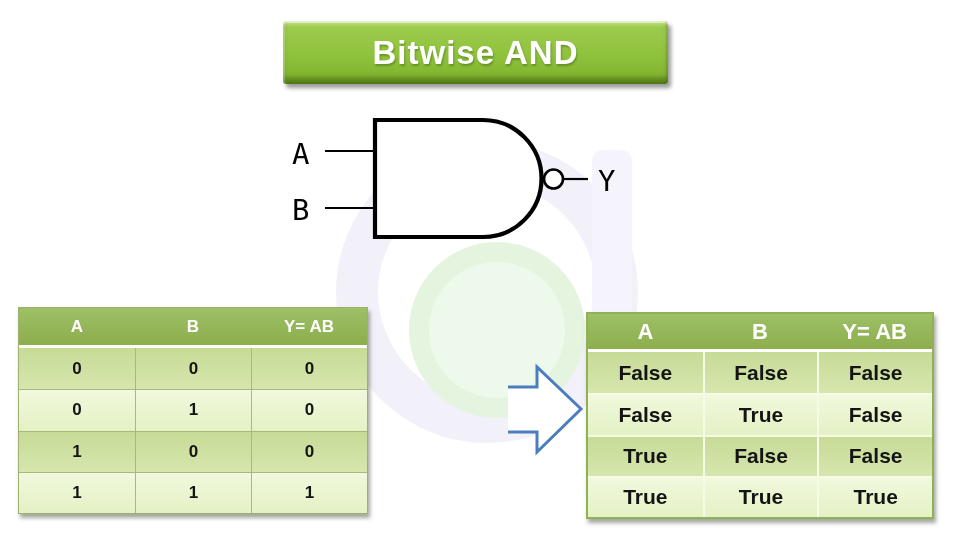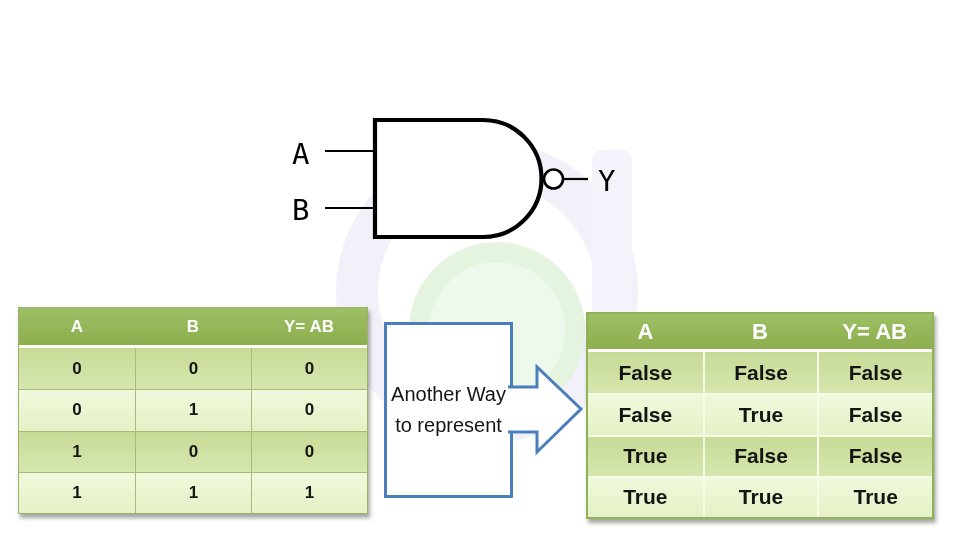--- a/index.html
+++ b/index.html
@@ -81,20 +81,23 @@
 
 <div class="stage">
 
   <svg class="watermark" width="960" height="540" aria-hidden="true">
     <circle cx="487" cy="292" r="130" fill="none" stroke="#f2f1fa" stroke-width="42"></circle>
     <rect x="592" y="150" width="40" height="298" rx="10" fill="#f5f4fc"></rect>
     <ellipse cx="497" cy="328" rx="88" ry="70" fill="#edf9ea"></ellipse>
     <circle cx="497" cy="330" r="78" fill="none" stroke="#e4f4df" stroke-width="20"></circle>
   </svg>
 
+  <div class="banner">
+    <span class="banner-text">Bitwise AND</span>
+  </div>
 
   <svg class="gate-svg" width="350" height="160" viewBox="0 0 350 160">
     <text class="gate-label" x="12" y="64">A</text>
     <text class="gate-label" x="12" y="120">B</text>
     <line x1="45" y1="51" x2="95" y2="51" stroke="#000" stroke-width="2.2"></line>
     <line x1="45" y1="108" x2="95" y2="108" stroke="#000" stroke-width="2.2"></line>
     <path d="M95,20 H203 A58.5,58.5 0 0 1 203,137 H95 Z" fill="#ffffff" stroke="#000" stroke-width="4.2"></path>
     <circle cx="273.5" cy="79" r="9.5" fill="#ffffff" stroke="#000" stroke-width="2.6"></circle>
     <line x1="284" y1="79" x2="308" y2="79" stroke="#000" stroke-width="2.2"></line>
     <text class="gate-label" x="318" y="91">Y</text>
@@ -115,23 +118,20 @@
 
     <div class="cell bcell row-dark rowx">1</div>
     <div class="cell bcell row-dark rowx colx">0</div>
     <div class="cell bcell row-dark rowx colx">0</div>
 
     <div class="cell bcell row-light rowx">1</div>
     <div class="cell bcell row-light rowx colx">1</div>
     <div class="cell bcell row-light rowx colx">1</div>
   </div>
 
-  <div class="callout-box">
-    <div class="callout-text">Another Way to represent</div>
-  </div>
   <svg class="arrow-svg" width="90" height="100" viewBox="0 0 90 100">
     <path d="M8,27 H37 V7 L81,49 L37,92 V72 H8" fill="#ffffff" stroke="#4a7ebd" stroke-width="3" stroke-linejoin="miter"></path>
   </svg>
 
   <div class="ttable tbl-boolean">
     <div class="cell hcell">A</div>
     <div class="cell hcell">B</div>
     <div class="cell hcell">Y= AB</div>
 
     <div class="cell bcell row-dark">False</div>

